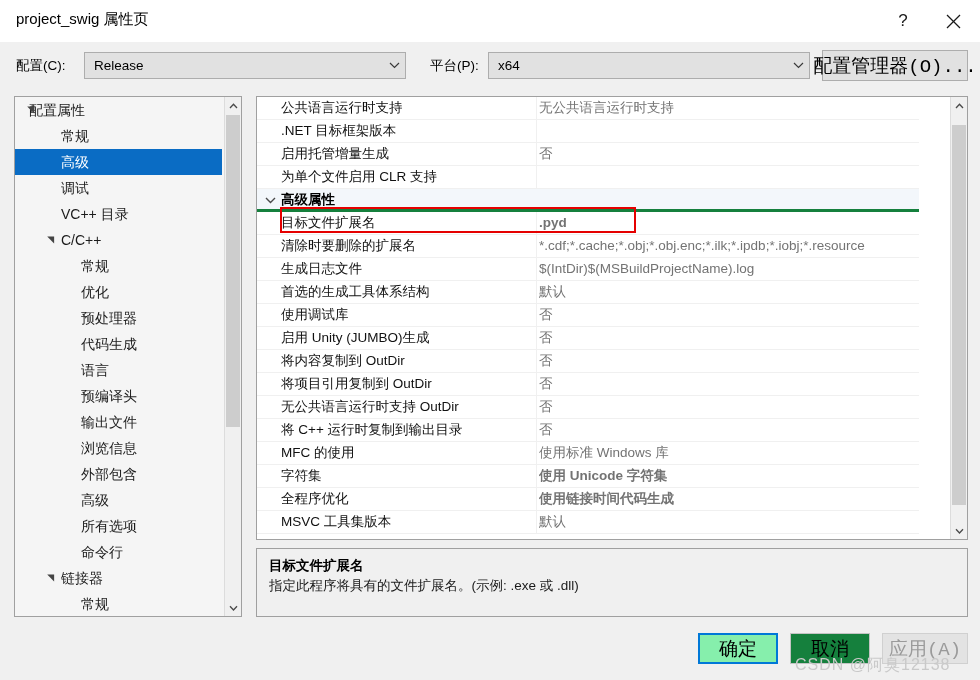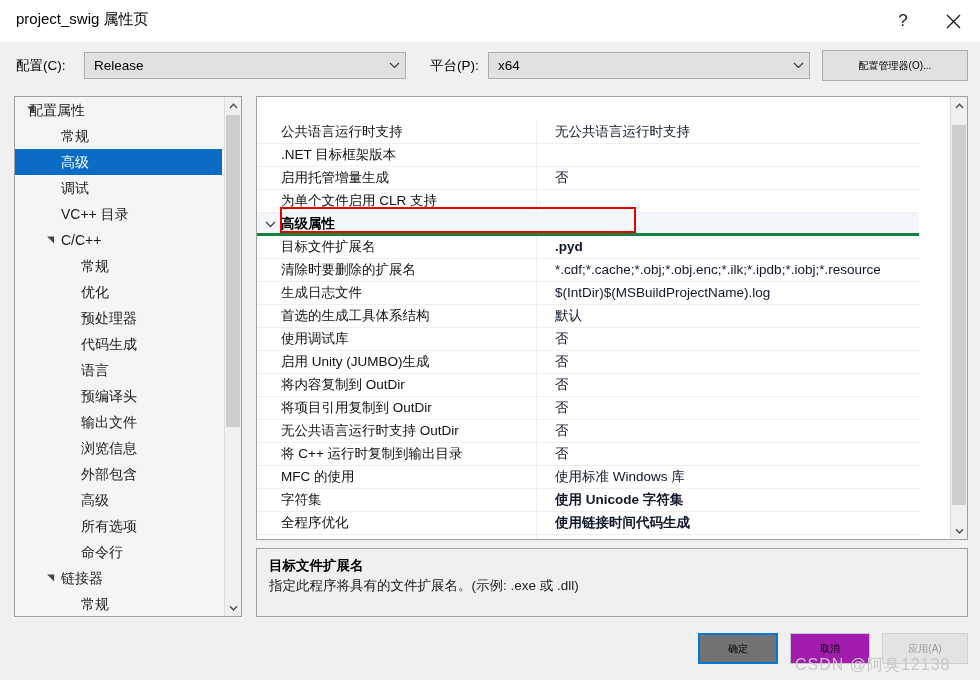--- a/index.html
+++ b/index.html
@@ -91,22 +91,22 @@
     justify-content: center;
   }
   #combo-config  { left: 84px;  top: 52px; width: 322px; }
   #combo-platform{ left: 488px; top: 52px; width: 322px; }
 
   .btn {
     position: absolute;
     box-sizing: border-box;
     background: #e1e1e1;
     border: 1px solid #adadad;
-    font-family: Liberation Sans, sans-serif;
-    font-size: 10px;
+    font-family: Liberation Mono, monospace;
+    font-size: 19px;
     color: #000;
     display: flex;
     align-items: center;
     justify-content: center;
     cursor: default;
     white-space: nowrap;
   }
   #btn-configmgr { left: 822px; top: 50px; width: 146px; height: 31px; }
 
   
@@ -189,21 +189,20 @@
     box-sizing: border-box;
     background: #ffffff;
     border: 1px solid #a0a0a0;
     overflow: hidden;
   }
   .grid-inner {
     position: absolute;
     left: 0; top: 0;
     width: 662px; height: 442px;
     overflow: hidden;
-    margin-top: 24px;
   }
   .prow {
     position: relative;
     height: 23px;
     box-sizing: border-box;
     border-bottom: 1px solid #f0f0f0;
     white-space: nowrap;
     cursor: default;
   }
   .prow.cat {
@@ -229,26 +228,26 @@
     color: #111;
     overflow: hidden;
   }
   .prow.cat .pname {
     left: 24px;
     font-weight: bold;
     color: #000;
   }
   .prow .pval {
     position: absolute;
-    left: 298px; top: 0;
+    left: 282px; top: 0;
     width: 408px;
     height: 22px;
     line-height: 22px;
     font-size: 13.5px;
-    color: #0f172a;
+    color: #737373;
     overflow: hidden;
   }
   .prow .pval.bold { font-weight: bold; }
   .prow .vsep {
     position: absolute;
     left: 279px; top: 0;
     width: 1px; height: 23px;
     background: #f0f0f0;
   }
   .prow.cat .vsep { background: transparent; }
@@ -285,26 +284,26 @@
   #desc-body {
     font-size: 13.5px;
     color: #1a1a1a;
     line-height: 20px;
     white-space: nowrap;
   }
 
   
   #btn-ok {
     left: 698px; top: 633px; width: 80px; height: 31px;
-    background: #737373;
+    background: #86efac;
     border: 2px solid #0078d7;
   }
   #btn-cancel {
     left: 790px; top: 633px; width: 80px; height: 31px;
-    background: #a21caf;
+    background: #15803d;
     border: 1px solid #c4c4c4;
   }
   #btn-apply {
     left: 882px; top: 633px; width: 86px; height: 31px;
     background: #e3e3e3;
     border: 1px solid #d0d0d0;
     color: #9a9a9a;
   }
 
   

